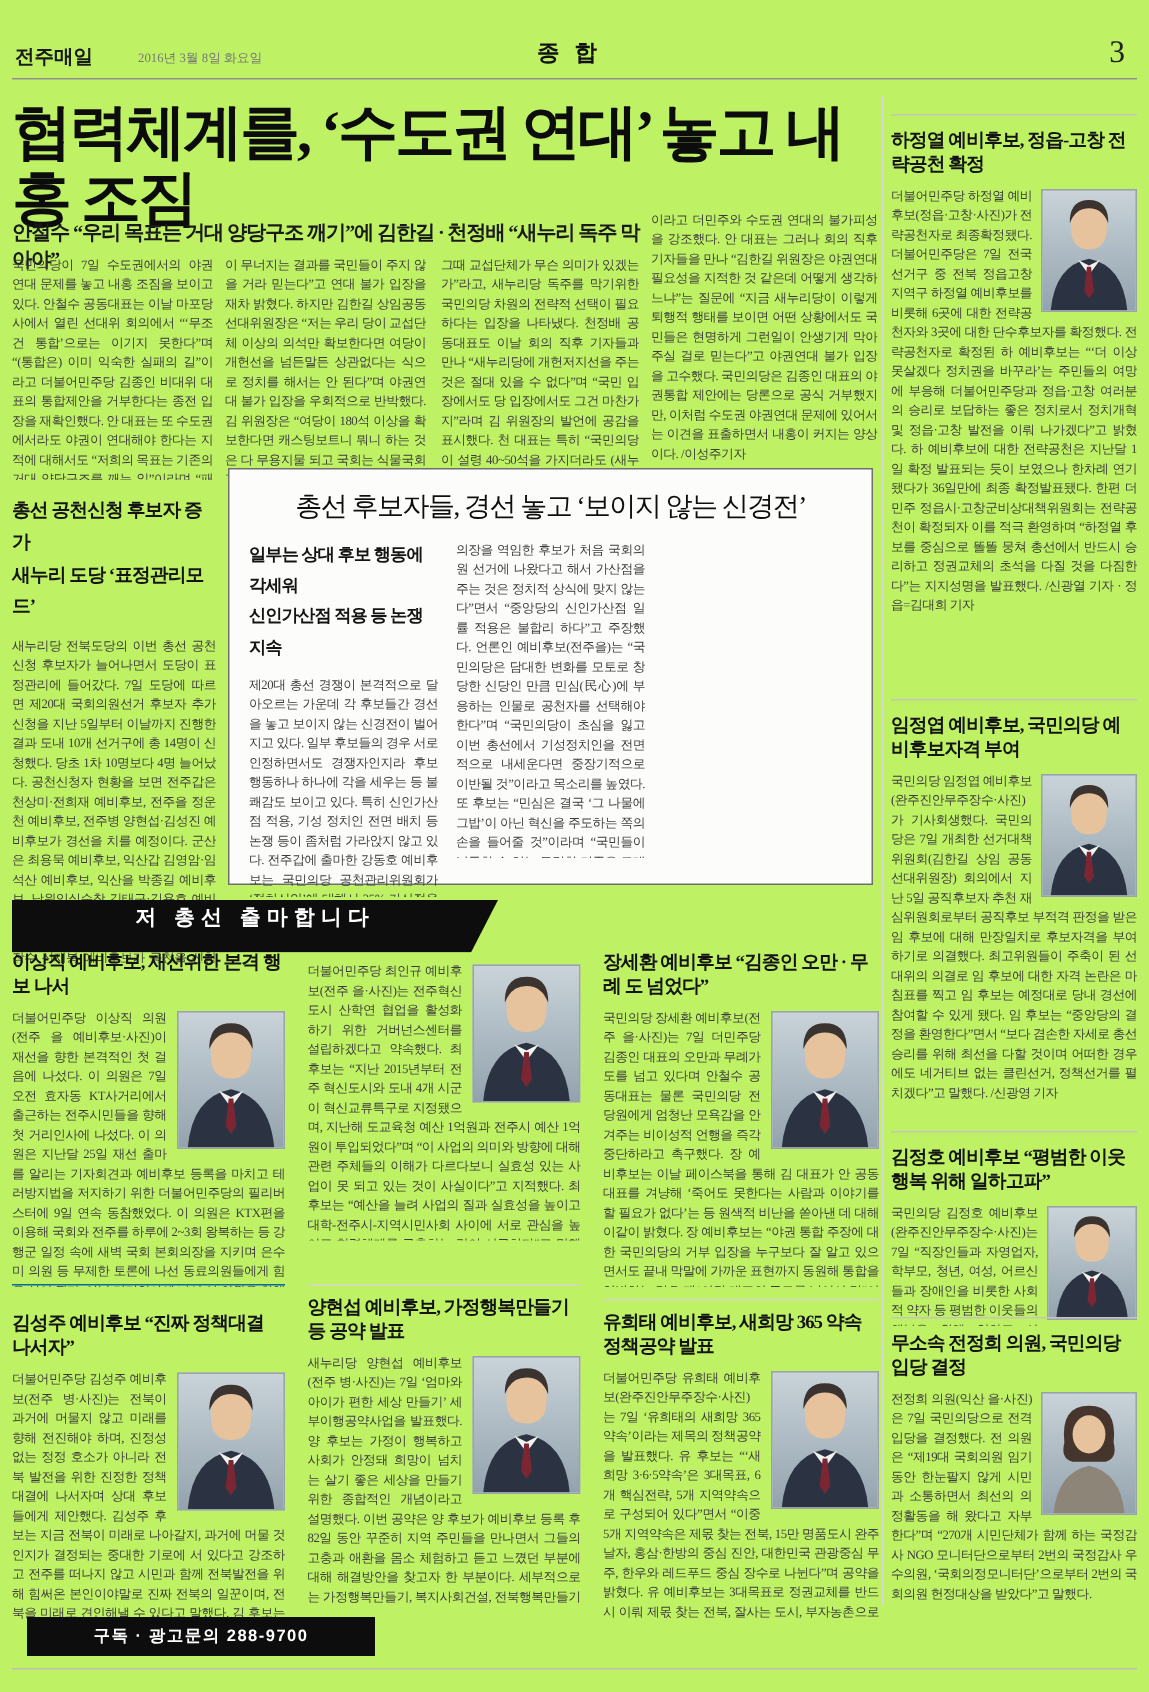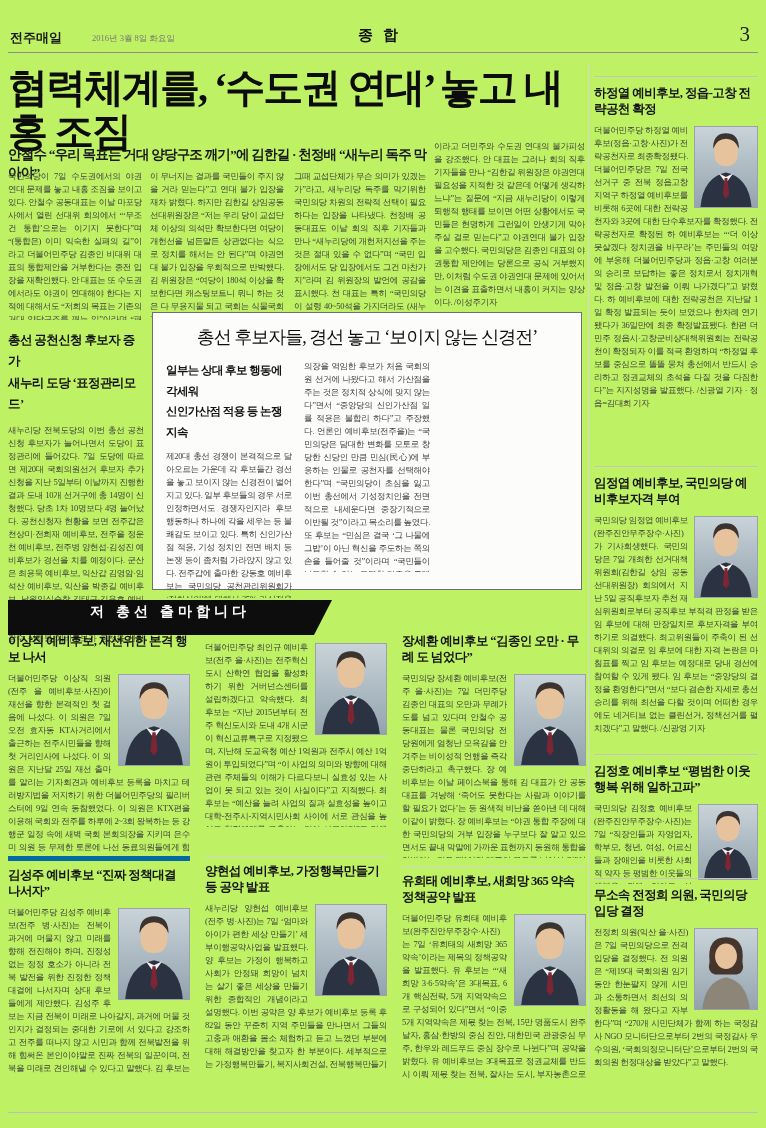--- a/index.html
+++ b/index.html
@@ -37,21 +37,21 @@
   .box-deck{font-size:11.5px;font-weight:bold;line-height:1.8;letter-spacing:-0.6px;color:#141414;margin-bottom:7px;}
   
   .banner{left:8px;top:600px;width:324px;height:35px;background:#0d0d0d;color:#fff;
           font-size:14px;font-weight:bold;letter-spacing:4px;line-height:23px;text-align:center;
           clip-path:polygon(0 0,100% 0,calc(100% - 18px) 100%,0 100%);
           font-family:"Liberation Sans","DejaVu Sans",sans-serif;}
   
   .grid{left:8px;top:634px;width:578px;height:442px;}
   .ga{position:absolute;}
   .ga1{left:0;top:0;width:182px;}  .ga2{left:197px;top:0;width:182px;}  .ga3{left:394px;top:0;width:184px;}
-  .ga4{left:0;top:222px;width:182px;border-top:5px solid #0369a1;padding-top:7px;}
+  .ga4{left:0;top:222px;width:182px;border-top:1px solid #0369a1;padding-top:18px;}
   .ga5{left:197px;top:222px;width:182px;border-top:1px solid #d5d5d0;padding-top:7px;}
   .ga6{left:394px;top:232px;width:184px;border-top:1px solid #d5d5d0;padding-top:7px;}
   .ga .gbody{margin-top:7px;height:186px;}
   .ga4 .gbody,.ga5 .gbody,.ga6 .gbody{height:170px;}
   
   .rail-art{position:absolute;left:594px;width:164px;border-top:1px solid #c4c4c0;padding-top:9px;box-sizing:border-box;}
   .r1{top:76px;height:388px;} .r2{top:466px;height:286px;} .r3{top:754px;height:122px;} .r4{top:878px;height:214px;}
   .rail-art .rbody{margin-top:7px;overflow:hidden;}
   .r1 .rbody{height:346px;} .r2 .rbody{height:244px;} .r3 .rbody{height:82px;} .r4 .rbody{height:172px;}
   
@@ -223,15 +223,16 @@
     <div class="newsbody rbody">
       <svg class="photo sm">
           <use href="#portrait-f"></use>
         </svg>
       <span>전정희 의원(익산 을·사진)은 7일 국민의당으로 전격 입당을 결정했다. 전 의원은 “제19대 국회의원 임기 동안 한눈팔지 않게 시민과 소통하면서 최선의 의정활동을 해 왔다고 자부한다”며 “270개 시민단체가 함께 하는 국정감사 NGO 모니터단으로부터 2번의 국정감사 우수의원, ‘국회의정모니터단’으로부터 2번의 국회의원 헌정대상을 받았다”고 말했다.</span> <span class="byline"></span>
     </div>
   </div>
 
   <div class="abs vrule"></div>
 
+  <div class="abs adbox">구독 · 광고문의  288-9700</div>
   <div class="abs rule-bottom"></div>
 
 </div>
 
 </body></html>

